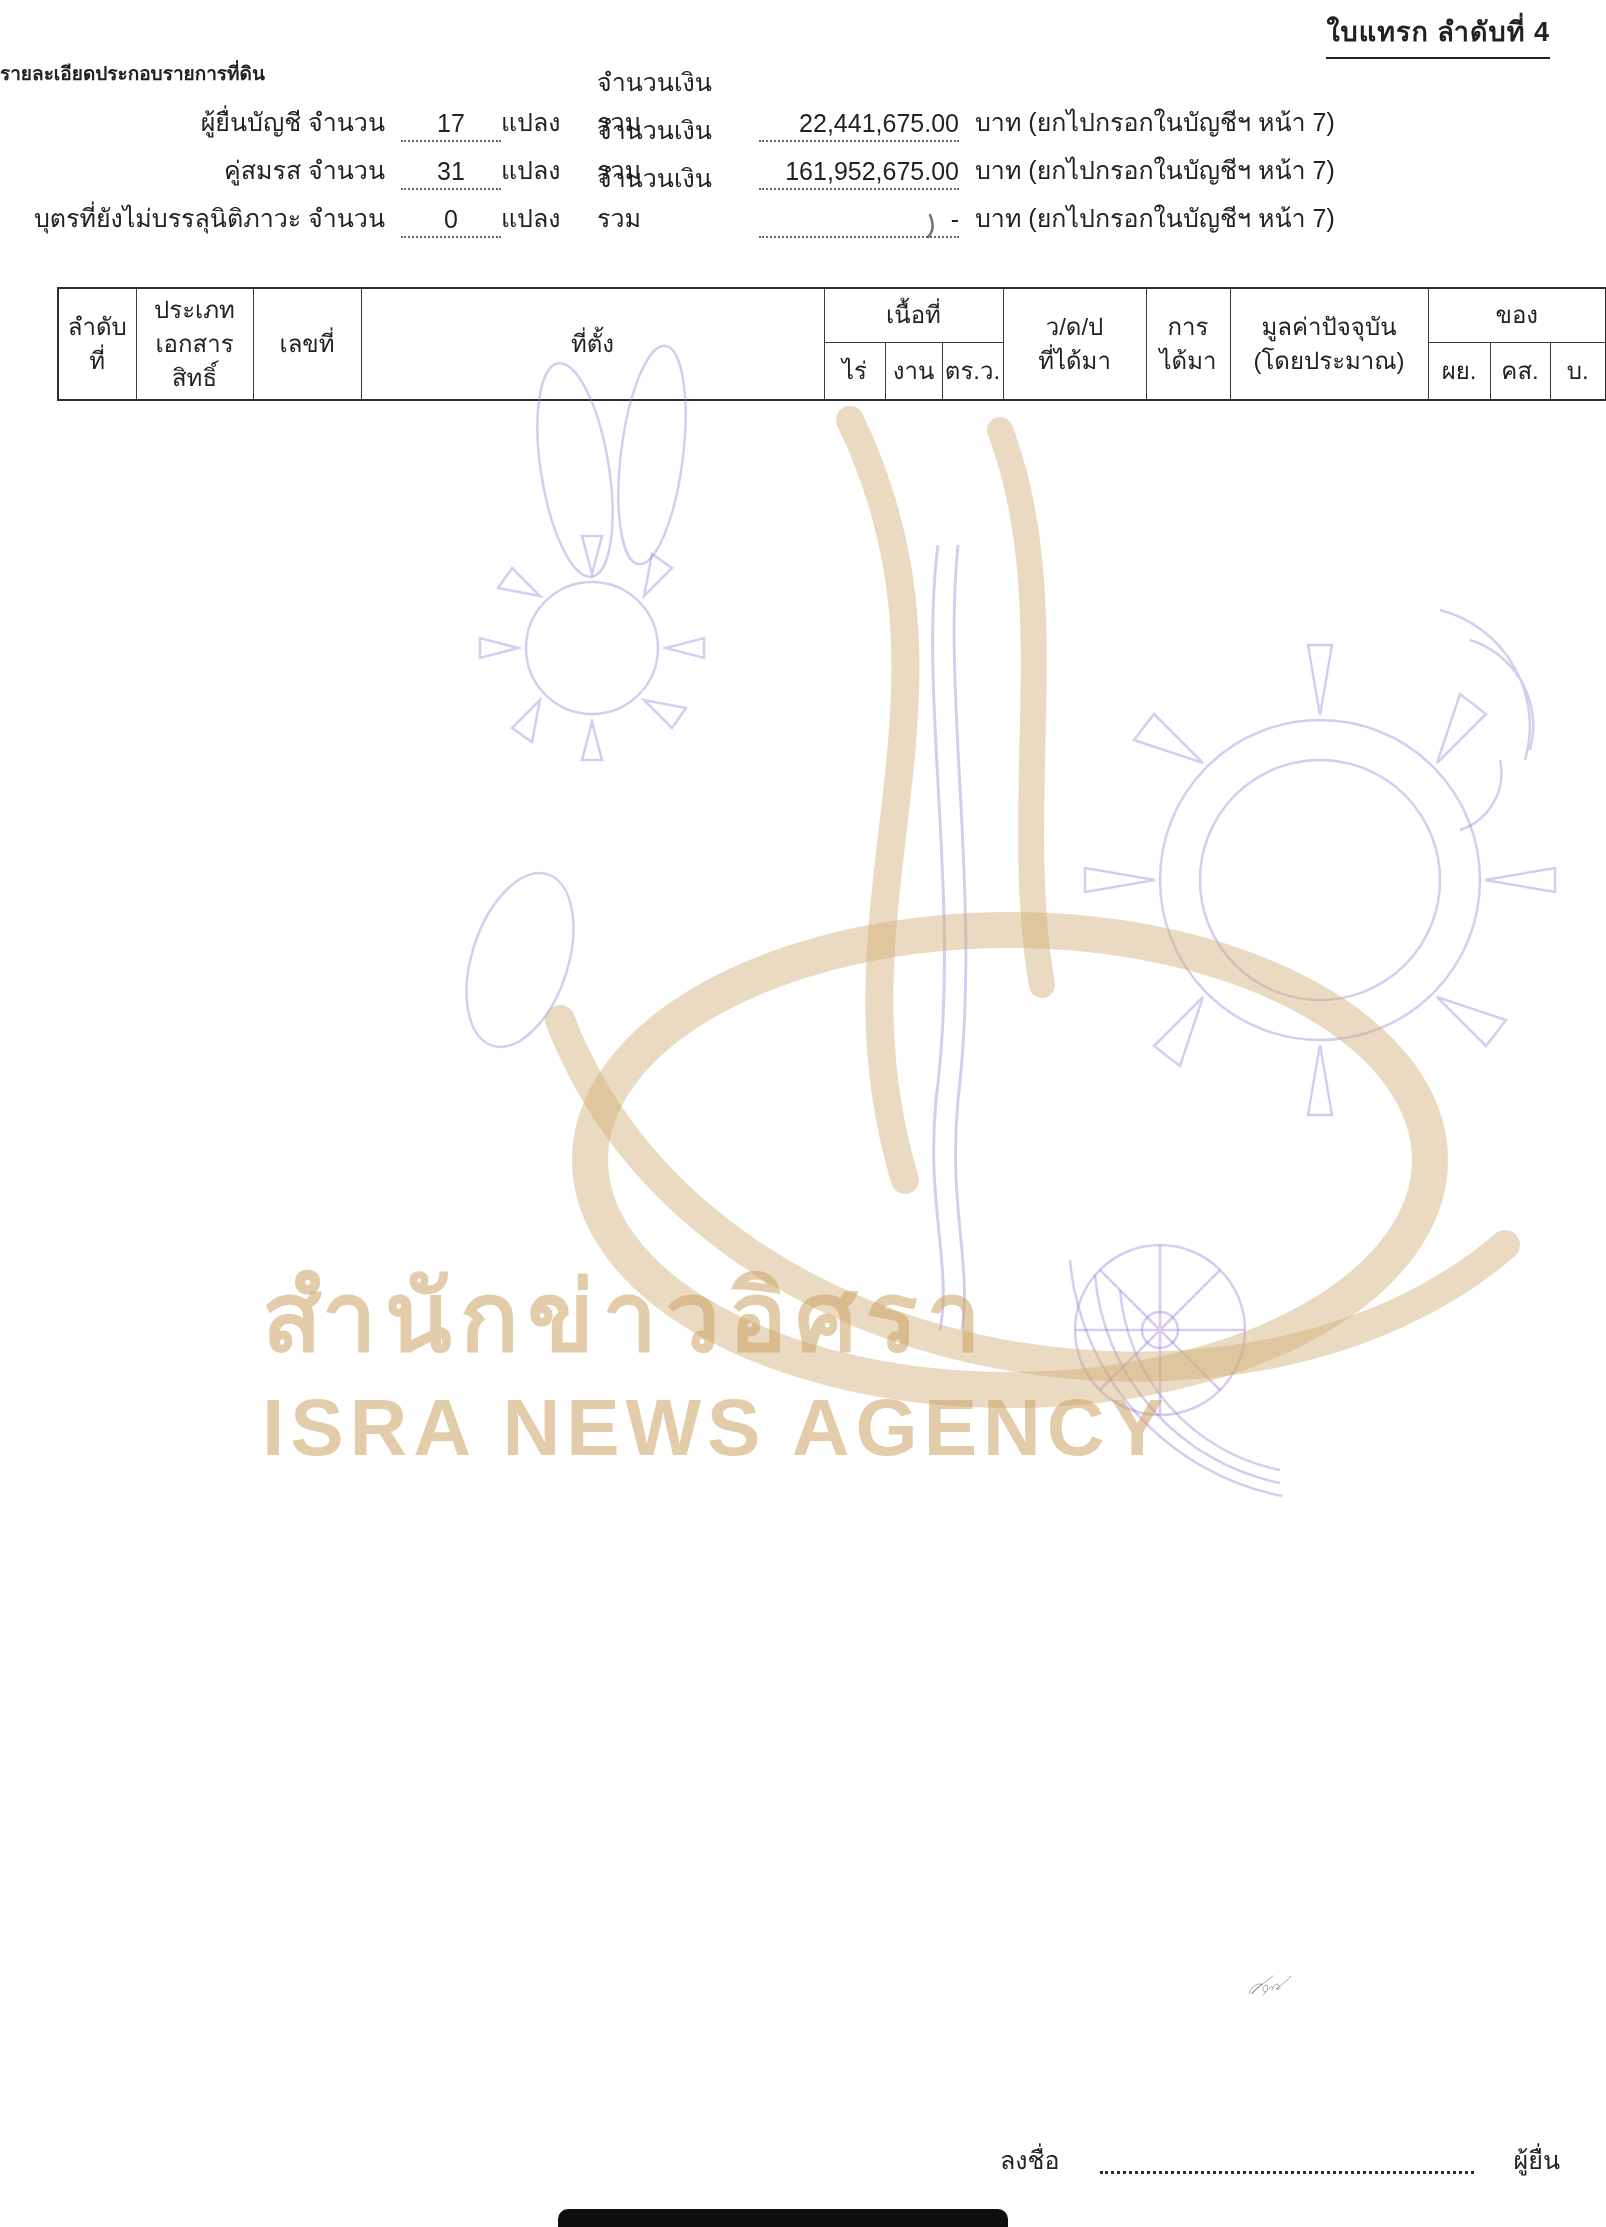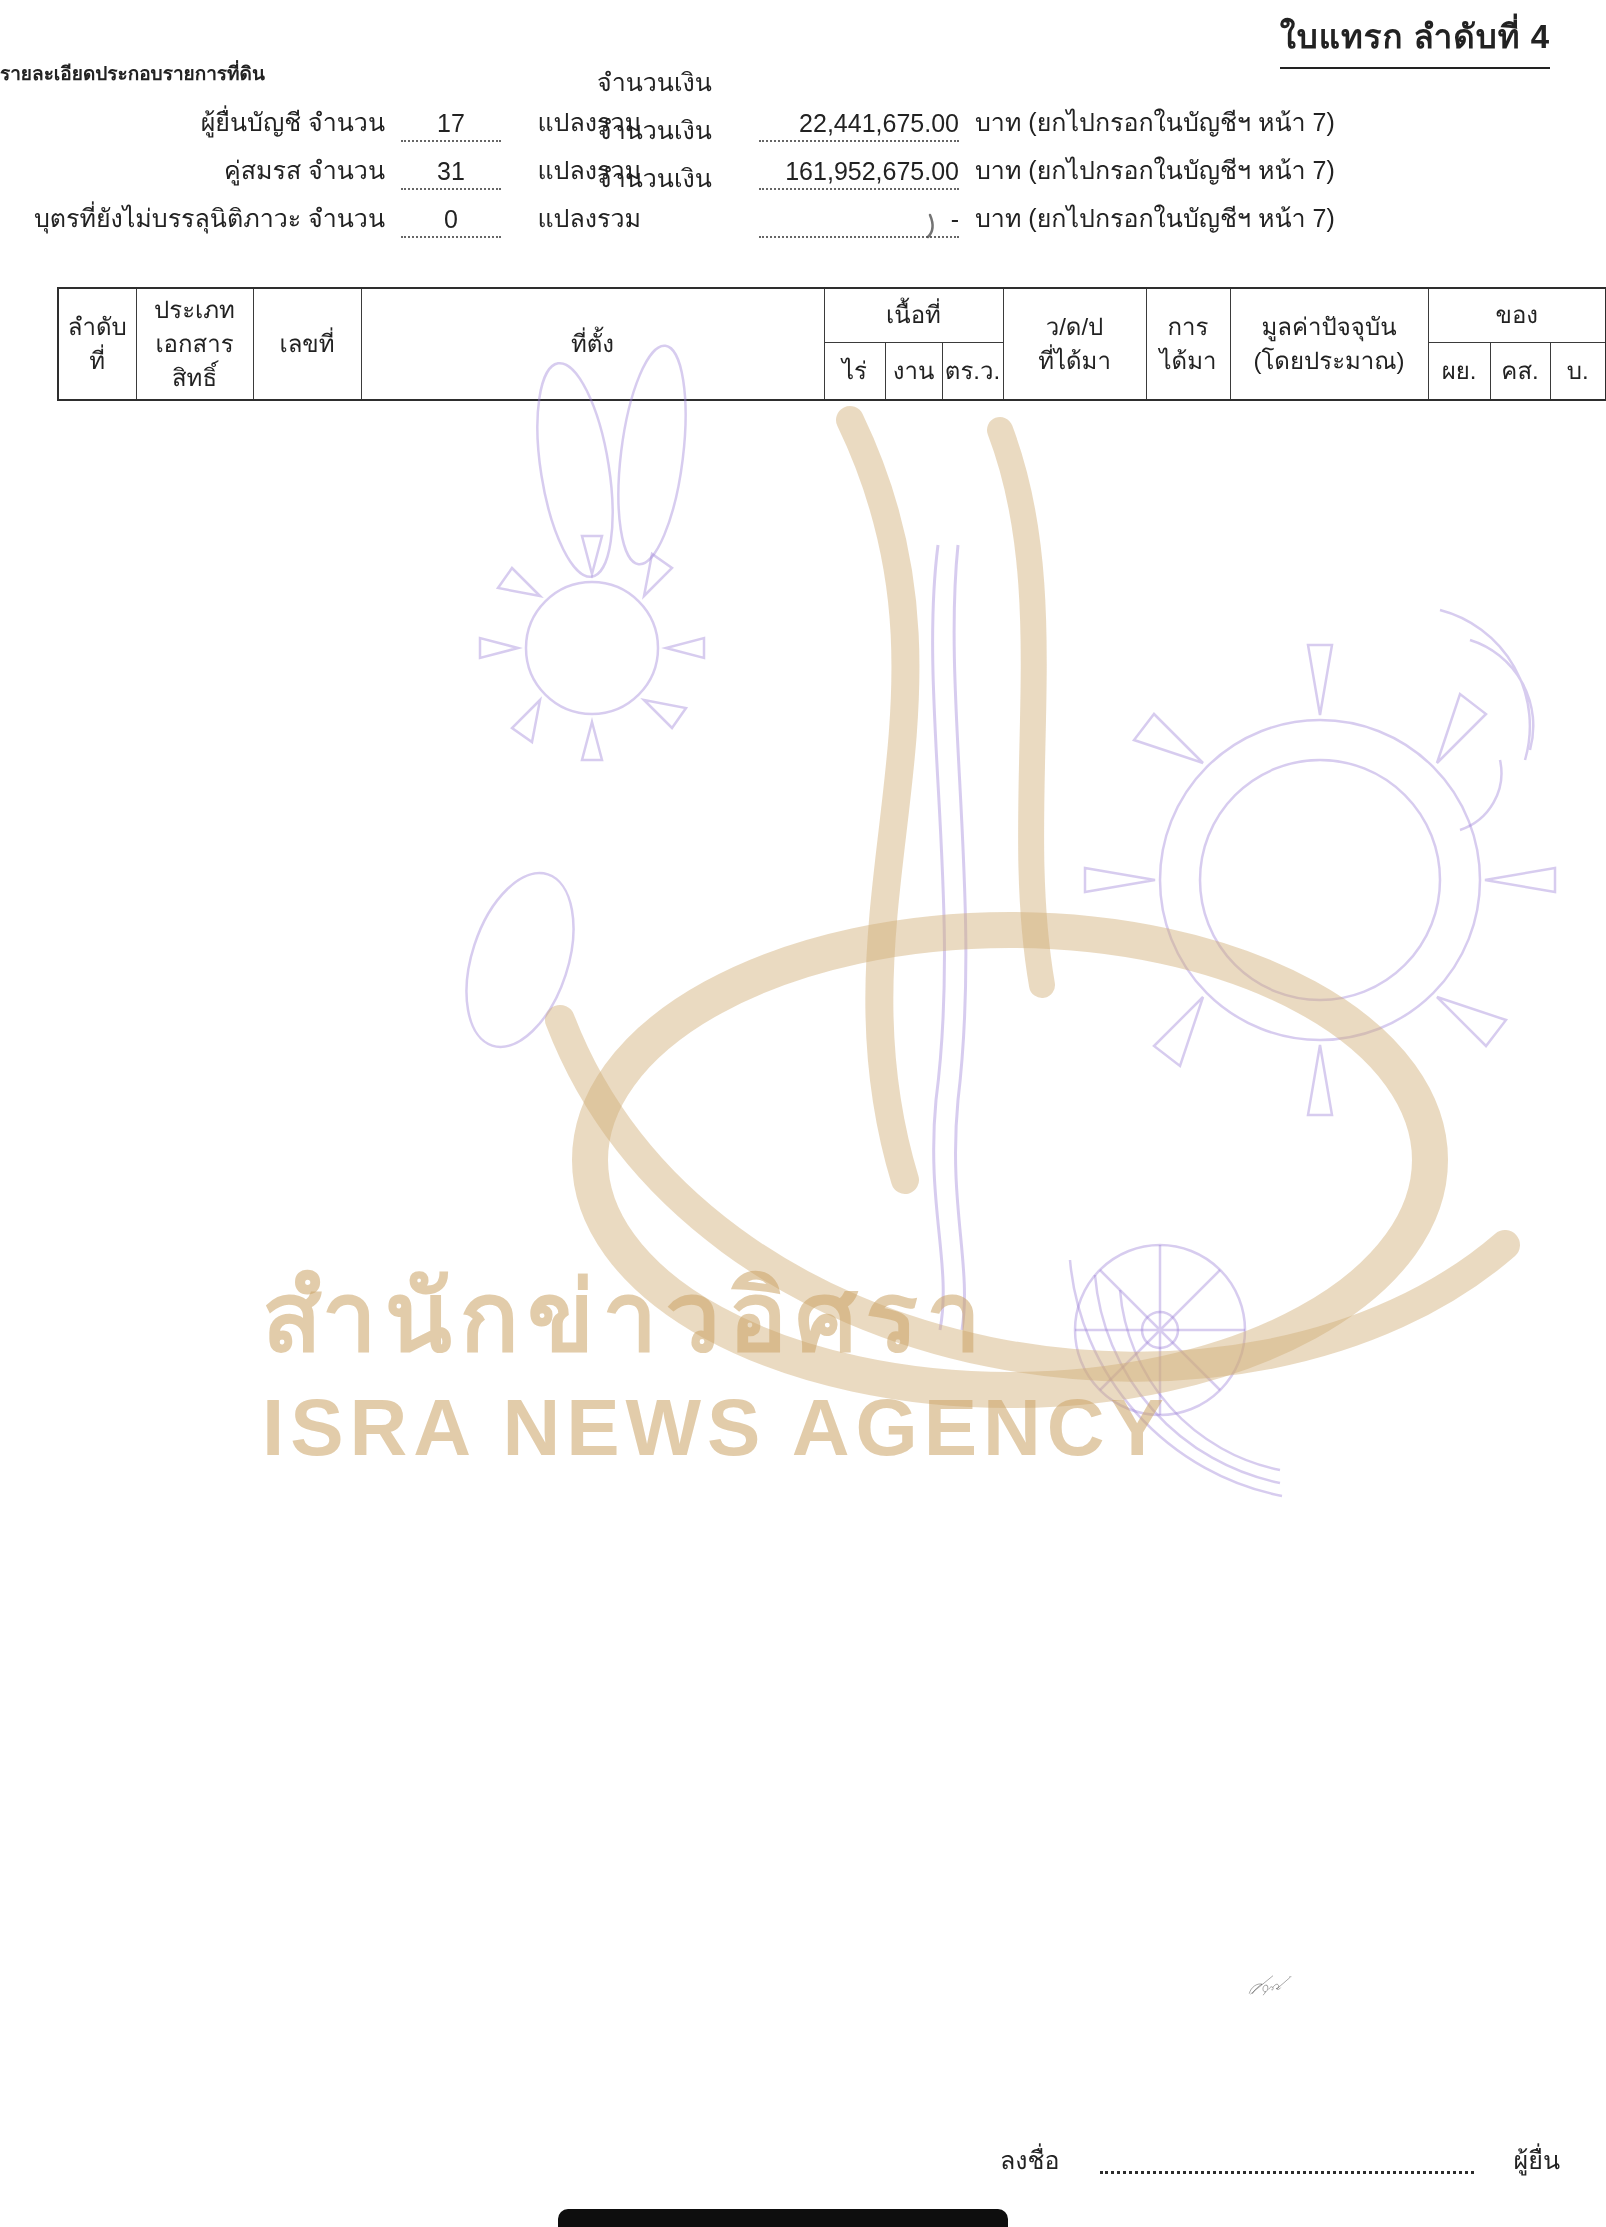--- a/index.html
+++ b/index.html
@@ -1,32 +1,32 @@
 <!DOCTYPE html>
 <html><head>
 <meta charset="utf-8">
 <style>
   html,body{margin:0;padding:0;}
   body{
     width:1606px;height:2227px;position:relative;background:#ffffff;
     font-family:"Liberation Sans","DejaVu Sans",sans-serif;color:#222;overflow:hidden;
   }
   .insert-label{
-    position:absolute;top:10px;right:56px;font-size:33px;font-weight:bold;
+    position:absolute;top:10px;right:56px;font-size:27px;font-weight:bold;
     border-bottom:2px solid #222;padding-bottom:4px;letter-spacing:1px;
   }
   .doc-title{
     position:absolute;top:58px;left:0;width:1418px;text-align:left;
     font-size:19px;font-weight:bold;
   }
   .summary{position:absolute;top:94px;left:0;width:1606px;font-size:25px;}
   .sum-row{display:flex;align-items:flex-end;height:48px;}
   .sum-label{width:385px;text-align:right;}
   .sum-count{width:100px;margin-left:16px;text-align:center;border-bottom:2px dotted #666;padding-bottom:2px;}
-  .sum-unit{width:96px;text-align:right;}
+  .sum-unit{width:96px;text-align:left;}
   .sum-amtlabel{width:150px;text-align:left;}
   .sum-amount{width:200px;margin-left:12px;text-align:right;border-bottom:2px dotted #666;padding-bottom:2px;}
   .sum-suffix{margin-left:16px;white-space:nowrap;}
 
   table.land-table{
     position:absolute;top:287px;left:57px;width:1491px;
     border-collapse:collapse;table-layout:fixed;background:transparent;
   }
   .land-table th,.land-table td{border:1.6px solid #3b3b3b;}
   .land-table{border:2.5px solid #2e2e2e;}

